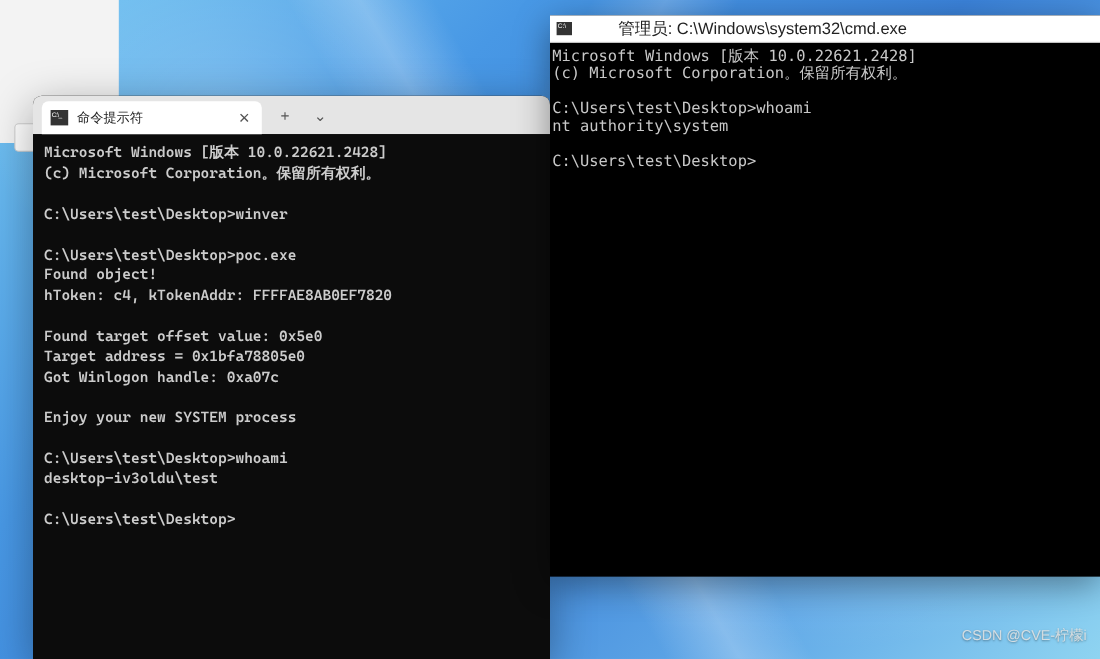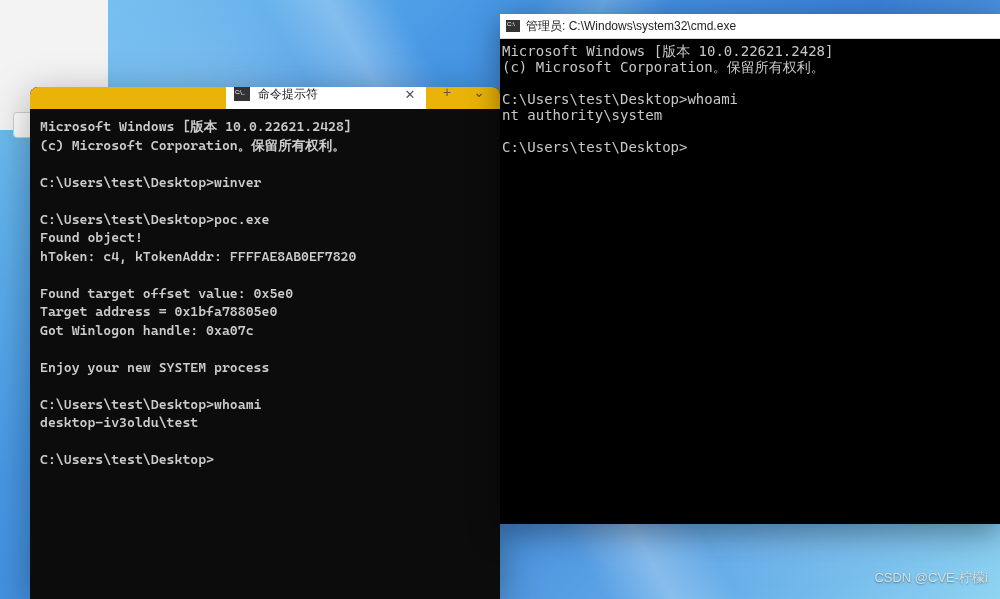--- a/index.html
+++ b/index.html
@@ -48,26 +48,25 @@
     left: 30px;
     top: 87px;
     width: 470px;
     height: 512px;
     background: #0c0c0c;
     border-radius: 8px 8px 0 0;
     box-shadow: 0 10px 40px rgba(0,0,0,.35);
     overflow: hidden;
   }
   .tab-strip {
-    height: 22px;
-    background: #eab308;
+    height: 35px;
+    background: #e5e5e5;
     display: flex;
     align-items: flex-end;
     padding-left: 8px;
-    justify-content: flex-end;
   }
   .tab {
     height: 30px;
     background: #ffffff;
     border-radius: 6px 6px 0 0;
     display: flex;
     align-items: center;
     padding: 0 8px;
     gap: 8px;
     min-width: 200px;
@@ -151,22 +150,23 @@
     flex-shrink:0;
   }
   .cmd-icon::after{
     content:"C:\\";
     position:absolute;
     color:#fff;
     font-size:6px;
     left:1px;top:1px;
   }
   .cmd-title {
-    font-size: 12px;
+    font-size: 15px;
     color: #222;
+    margin-left: 36px;
   }
   .cmd-body {
     padding: 4px 2px;
     font-family: "NSimSun","SimSun", Consolas, monospace;
     font-size: 14px;
     line-height: 16px;
     color: #c8c8c8;
     white-space: pre;
     background:#000;
     height: calc(100% - 25px);

